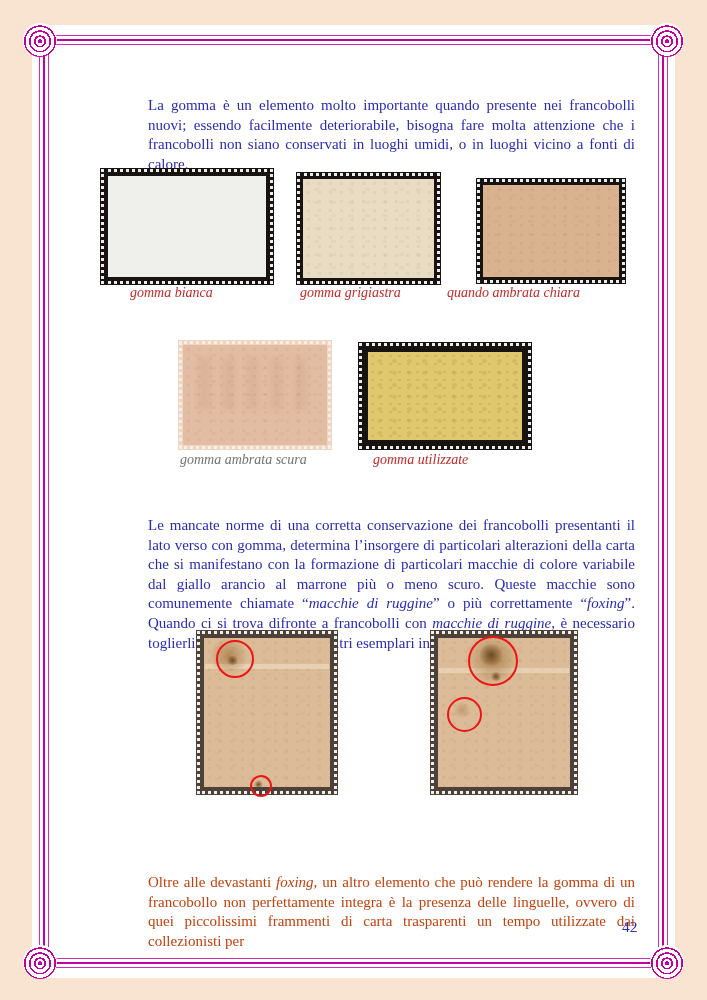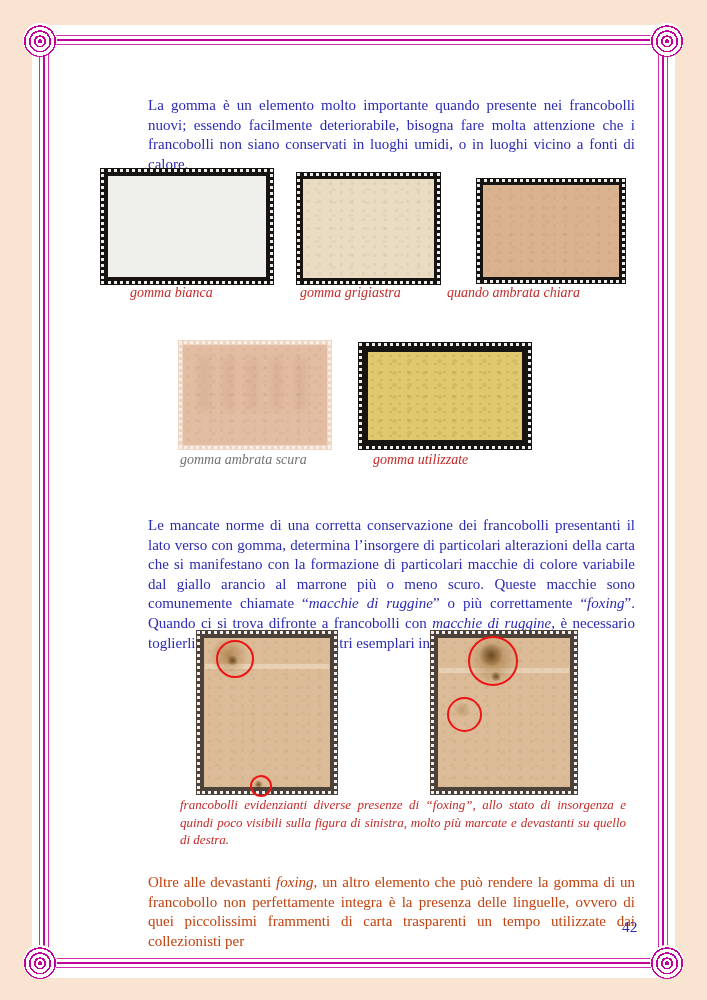--- a/index.html
+++ b/index.html
@@ -153,19 +153,18 @@
     <div class="sgum mottle" style="background-color: rgb(220, 188, 152);"></div>
     <div class="gumline" style="top:38px;"></div>
     <div class="blot b-big" style="left:34px; top:2px;  width:58px; height:54px;"></div>
     <div class="blot b-dark" style="left:48px; top:14px; width:26px; height:22px;"></div>
     <div class="blot b-dark" style="left:60px; top:42px; width:12px; height:9px;"></div>
     <div class="blot b-faint" style="left:22px; top:72px; width:20px; height:16px;"></div>
     <div class="redcircle" style="left:38px; top:6px;  width:46px; height:46px;"></div>
     <div class="redcircle" style="left:17px; top:67px; width:31px; height:31px;"></div>
   </div>
 
-  <p class="fox-caption" style="color: rgb(194, 42, 40);">francobolli evidenzianti diverse presenze di “foxing”, allo stato di insorgenza e quindi poco visibili sulla figura di sinistra, molto più marcate e devastanti su quello di destra.</p>
 
   <p id="p3" class="para" style="color: #c2410c;"><span>Oltre alle devastanti </span><i>foxing</i><span>, un altro elemento che può rendere la gomma di un francobollo non perfettamente integra è la presenza delle linguelle, ovvero di quei piccolissimi frammenti di carta trasparenti un tempo utilizzate dai collezionisti per</span></p>
 
   <span class="pagenum" style="color: rgb(42, 42, 180);">42</span>
 
 </div>
 
 </body></html>

